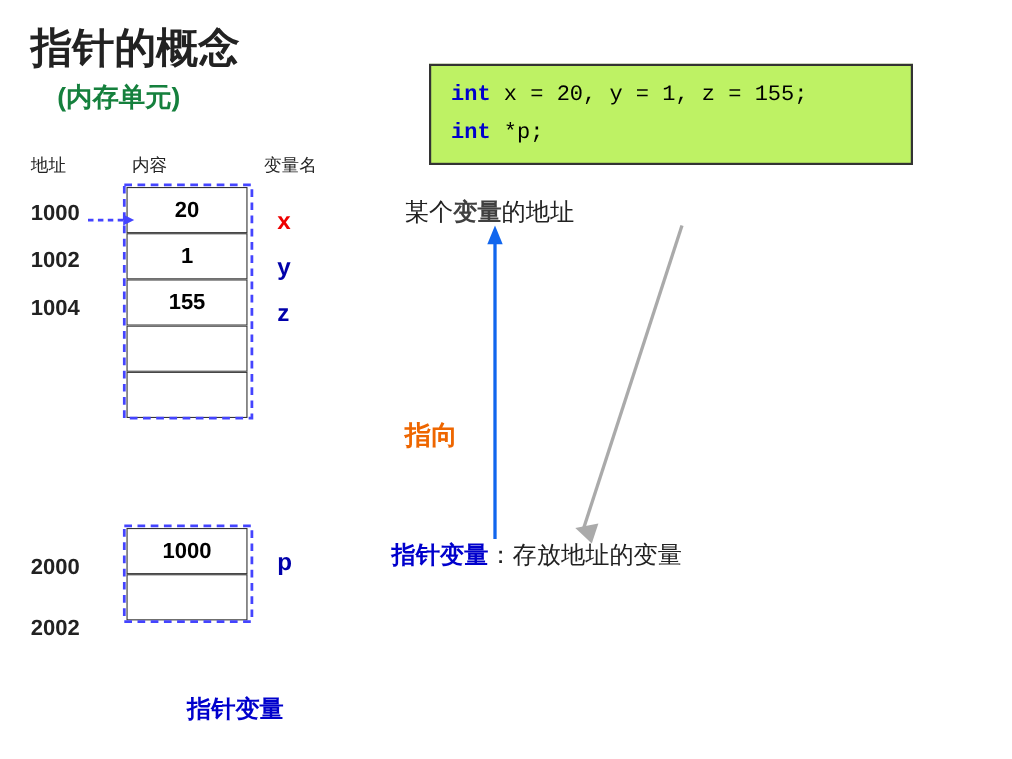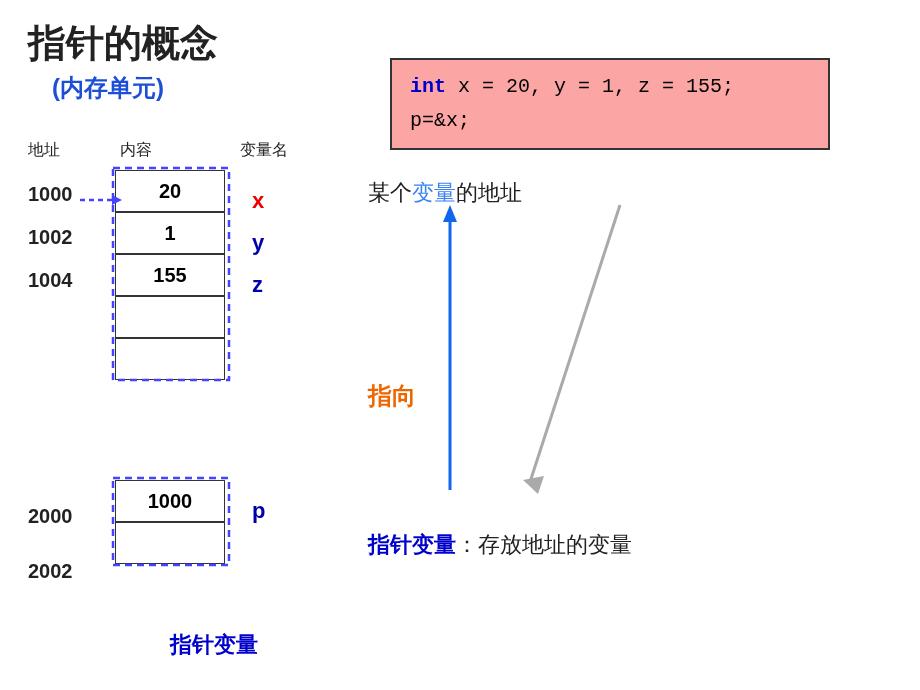--- a/index.html
+++ b/index.html
@@ -18,37 +18,37 @@
       color: #222;
       position: absolute;
       top: 18px;
       left: 28px;
       text-align: right;
     }
 
     .memory-label {
       font-size: 24px;
       font-weight: bold;
-      color: #1d4ed8;
+      color: #15803d;
       position: absolute;
       top: 72px;
       left: 52px;
     }
 
     .code-box {
       position: absolute;
       top: 58px;
       left: 390px;
       width: 440px;
       border: 2px solid #333;
       padding: 10px 18px;
       font-family: "Courier New", monospace;
       font-size: 20px;
       line-height: 1.7;
-      background: #fca5a5;
+      background: #bef264;
     }
 
     .code-box .kw { color: #00c; font-weight: bold; }
 
     
     .col-header {
       position: absolute;
       top: 140px;
       font-size: 16px;
       color: #222;
@@ -125,21 +125,21 @@
   </style>
 </head>
 <body>
 
 <div class="page-title">指针的概念</div>
 
 <div class="memory-label">(内存单元)</div>
 
 <div class="code-box">
   <div><span class="kw">int</span>  x = 20, y = 1, z = 155;</div>
-  <div>p=&amp;x;</div>
+  <div><span class="kw">int</span> *p;</div>
 </div>
 
 <div class="col-header col-addr">地址</div>
 <div class="col-header col-content">内容</div>
 <div class="col-header col-varname">变量名</div>
 
 <div class="mem-table" style="top:170px;border-radius:15px;">
   <div class="mem-cell">20</div>
   <div class="mem-cell">1</div>
   <div class="mem-cell">155</div>
@@ -159,26 +159,26 @@
 <div class="addr-label" style="top:493px;margin-top:12px;">2000</div>
 <div class="addr-label" style="top:560px;">2002</div>
 
 <div class="var-label" style="top:188px; color:#e00; font-size:22px;">x</div>
 <div class="var-label" style="top:230px; font-size:22px;">y</div>
 <div class="var-label" style="top:272px; font-size:22px;">z</div>
 
 <div class="var-label" style="top:498px; font-size:22px;">p</div>
 
 <div class="anno-text" style="top:178px; left:368px;">
-  某个<span style="color:#3b82f6;">变量</span>的地址
+  某个<span style="color:#404040;font-weight:bold;">变量</span>的地址
 </div>
 
 <div class="anno-text anno-orange" style="top:380px; left:368px; font-size:24px; font-weight:bold;">指向</div>
 
-<div class="anno-text" style="top:490px; left:368px;margin-top:40px;">
+<div class="anno-text" style="top:490px; left:356px;">
   <span style="color:#00c; font-weight:bold;">指针变量</span><span>：存放地址的变量</span>
 </div>
 
 <div class="bottom-label" style="top:630px; left:170px;">指针变量</div>
 
 <svg class="svg-overlay">
 
   <rect x="113" y="168" width="116" height="212" fill="none" stroke="#4444ff" stroke-width="2.5" stroke-dasharray="7,5"></rect>
 
   <rect x="113" y="478" width="116" height="87" fill="none" stroke="#4444ff" stroke-width="2.5" stroke-dasharray="7,5"></rect>

